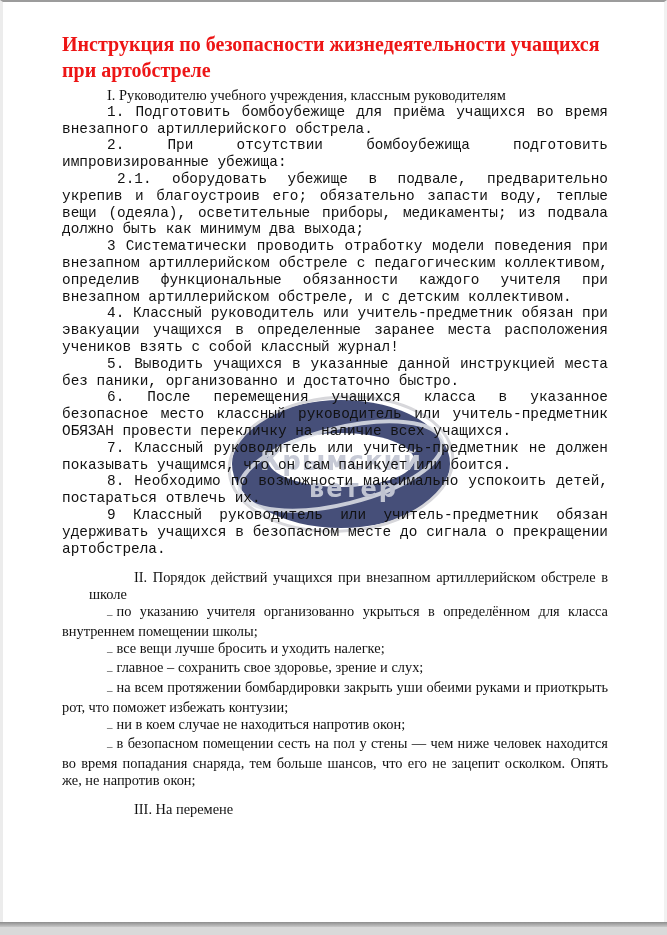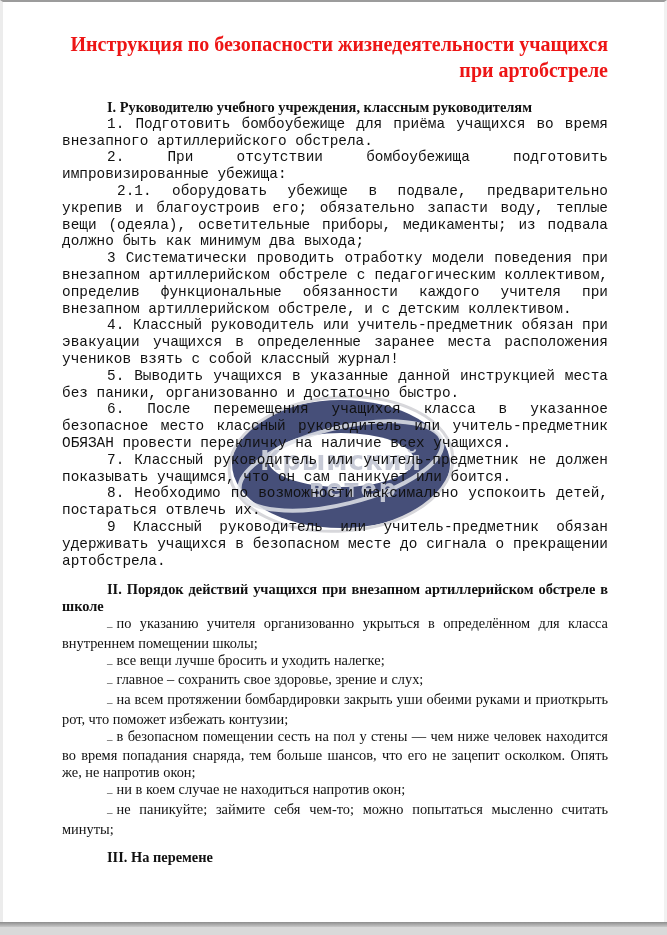--- a/index.html
+++ b/index.html
@@ -20,29 +20,29 @@
     position:absolute;left:0;right:0;bottom:8px;height:5px;
     background:linear-gradient(#8d8d8d,#c8c8c8);
   }
   .content{
     position:relative;z-index:1;
     margin:0 56px 0 59px;
     font-size:14.4px;line-height:16.8px;color:#111;
     text-align:justify;
   }
   .doc-title{
-    margin:29px 0 16px 0;
+    margin:29px 0 4px 0;
     font-size:20px;line-height:26px;font-weight:bold;
-    text-align:right;
+    text-align:left;
   }
   p{margin:0;}
   .para{text-indent:45px;font-family:Liberation Mono, monospace;}
   .sub{text-indent:55px;}
-  .sec-heading{font-weight:bold;text-indent:45px;}
-  .gap-before{margin-top:12px;}
+  .sec-heading{font-weight:normal;text-indent:45px;}
+  .gap-before{margin-top:12px;margin-left:27px;}
   .dash-item{text-indent:45px;}
   .dash{
     display:inline-block;text-indent:0;
     font-size:11px;vertical-align:-2px;margin-right:4px;color:#222;
   }
   .watermark{
     position:absolute;left:210px;top:382px;z-index:0;
   }
   .wm-text{
     font-family:"DejaVu Sans","Liberation Sans",sans-serif;
@@ -77,22 +77,21 @@
     <p class="para">6. После перемещения учащихся класса в указанное безопасное место классный руководитель или учитель-предметник ОБЯЗАН провести перекличку на наличие всех учащихся.</p>
     <p class="para">7. Классный руководитель или учитель-предметник не должен показывать учащимся, что он сам паникует или боится.</p>
     <p class="para">8. Необходимо по возможности максимально успокоить детей, постараться отвлечь их.</p>
     <p class="para">9 Классный руководитель или учитель-предметник обязан удерживать учащихся в безопасном месте до сигнала о прекращении артобстрела.</p>
 
     <p class="sec-heading gap-before">II. Порядок действий учащихся при внезапном артиллерийском обстреле в школе</p>
     <p class="dash-item"><span class="dash">–</span><span>по указанию учителя организованно укрыться в определённом для класса внутреннем помещении школы;</span></p>
     <p class="dash-item"><span class="dash">–</span><span>все вещи лучше бросить и уходить налегке;</span></p>
     <p class="dash-item"><span class="dash">–</span><span>главное – сохранить свое здоровье, зрение и слух;</span></p>
     <p class="dash-item"><span class="dash">–</span><span>на всем протяжении бомбардировки закрыть уши обеими руками и приоткрыть рот, что поможет избежать контузии;</span></p>
+    <p class="dash-item"><span class="dash">–</span><span>ни в коем случае не находиться напротив окон;</span></p>
     <p class="dash-item"><span class="dash">–</span><span>в безопасном помещении сесть на пол у стены — чем ниже человек находится во время попадания снаряда,  тем больше шансов, что его не зацепит осколком. Опять же, не напротив окон;</span></p>
-    <p class="dash-item"><span class="dash">–</span><span>ни в коем случае не находиться напротив окон;</span></p>
-    <p class="dash-item"><span class="dash">–</span><span>не паникуйте; займите себя чем-то; можно попытаться мысленно считать минуты;</span></p>
 
     <p class="sec-heading gap-before">III. На перемене</p>
 
   </div>
 </div>
 
 <div class="bottom-edge"></div>
 
 </body></html>

